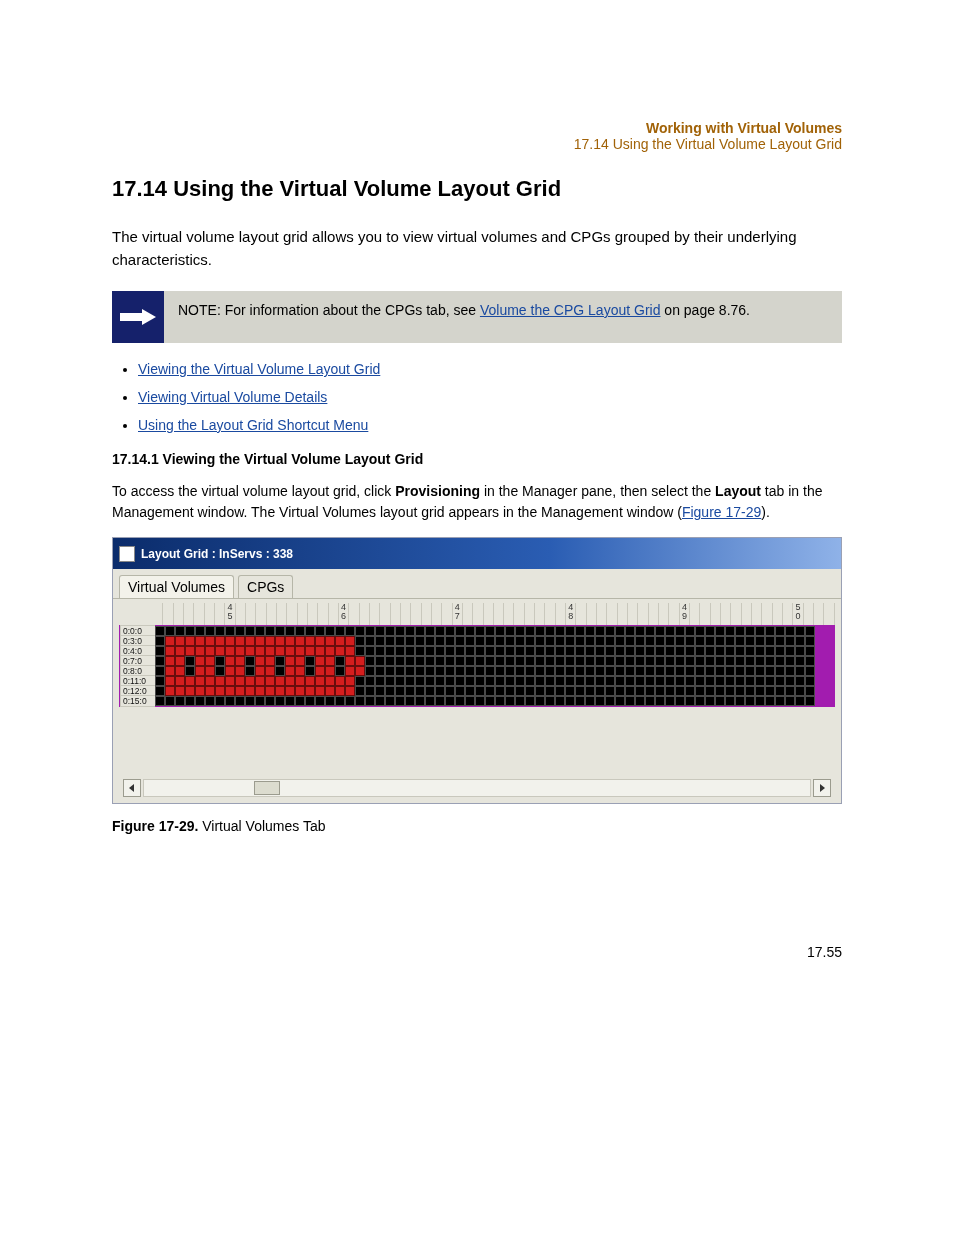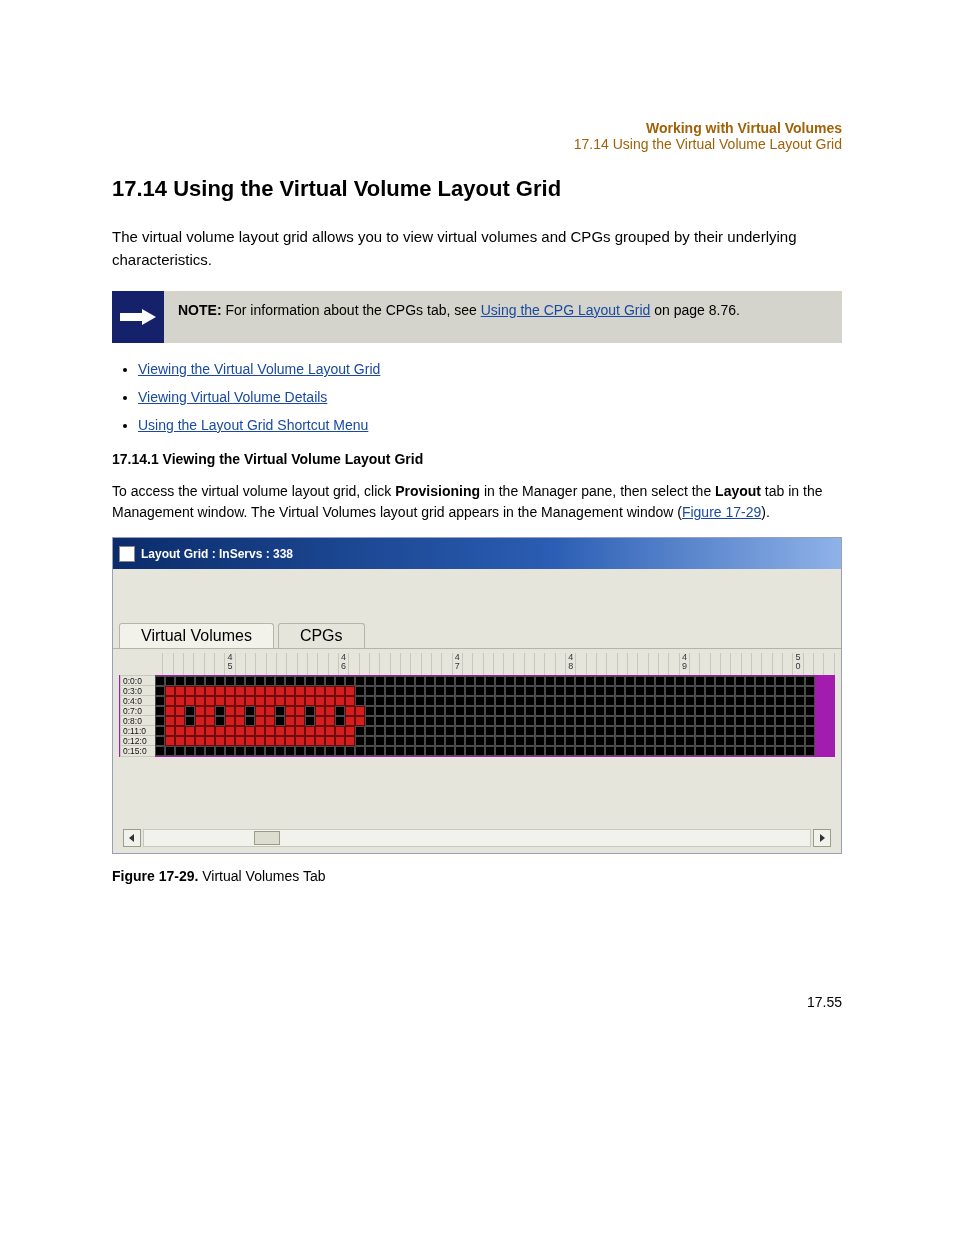--- a/index.html
+++ b/index.html
@@ -45,21 +45,21 @@
     justify-content: center;
     flex: 0 0 52px;
   }
   .note-body {
     flex: 1;
     background: #d4d4cc;
     padding: 10px 14px;
     font-size: 14px;
     line-height: 1.4;
   }
-  .note-body .label { font-weight: 700; }
+  .note-body .label { font-weight: 400; }
   a, .link { color: #1a4aa0; text-decoration: underline; }
   ul.links {
     list-style: disc;
     padding-left: 26px;
     margin: 4px 0 18px 0;
   }
   ul.links li { font-size: 14px; margin: 12px 0; }
   h2.sub {
     font-size: 14px;
     font-weight: 700;
@@ -91,28 +91,27 @@
     display: inline-block;
   }
   .tabbar {
     display: flex;
     gap: 4px;
     padding: 6px 6px 0 6px;
     background: #e6e5dc;
     border-bottom: 1px solid #b6b6a8;
   }
   .tab {
-    font-size: 16px;
-    padding: 3px 21px;
+    font-size: 14px;
+    padding: 3px 8px;
     background: #f3f2ea;
     border: 1px solid #b6b6a8;
     border-bottom: none;
     border-top-left-radius: 3px;
     border-top-right-radius: 3px;
-    margin-top: 48px;
   }
   .tab.inactive { background: #e6e5dc; }
   .grid-area {
     background: #e6e5dc;
     padding: 4px 6px 6px 6px;
   }
   .ruler {
     display: flex;
     font-size: 9px;
     color: #333;
@@ -225,21 +224,21 @@
   <div class="note-row">
     <div class="note-icon">
       <svg width="40" height="20" viewBox="0 0 40 20">
         <rect x="2" y="6" width="22" height="8" fill="#fff"></rect>
         <polygon points="24,2 38,10 24,18" fill="#fff"></polygon>
       </svg>
     </div>
     <div class="note-body">
       <span class="label">NOTE:</span>
       <span>For information about the CPGs tab, see </span>
-      <a href="#" class="link">Using the CPG Layout Grid</a>
+      <a href="#" class="link">Volume the CPG Layout Grid</a>
       <span> on </span>
       <span>page 8.76.</span>
     </div>
   </div>
 
   <ul class="links">
     <li><a href="#">Viewing the Virtual Volume Layout Grid</a></li>
     <li><a href="#">Viewing Virtual Volume Details</a></li>
     <li><a href="#">Using the Layout Grid Shortcut Menu</a></li>
   </ul>

